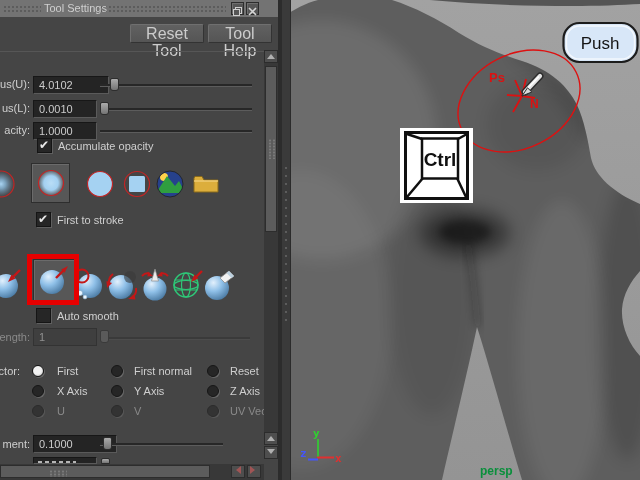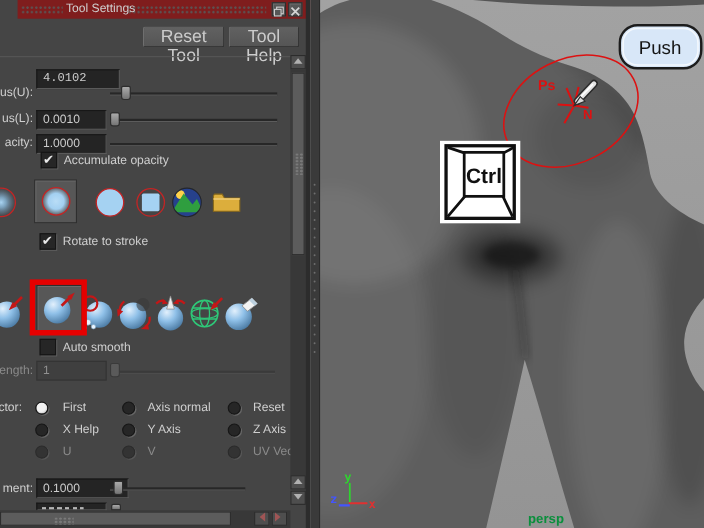--- a/index.html
+++ b/index.html
@@ -1,19 +1,19 @@
 <!DOCTYPE html>
 <html><head>
 <meta charset="utf-8">
 <style>
   html,body{margin:0;padding:0;width:640px;height:480px;overflow:hidden;background:#444;
     font-family:"Liberation Sans",sans-serif;}
   .abs{position:absolute;}
   #panel{position:absolute;left:0;top:0;width:282px;height:480px;background:#454545;}
-  #titlebar{position:absolute;left:16px;top:0;width:282px;height:17px;background:#7f1d1d;}
+  #titlebar{position:absolute;left:0;top:0;width:282px;height:17px;background:#737373;}
   .dots{position:absolute;top:5px;height:8px;
     background-image:radial-gradient(circle,#595959 1px,transparent 1.2px);
     background-size:4px 4px;opacity:.9;}
   .title{position:absolute;left:44px;top:2px;font-size:11px;color:#cfcfcf;}
   .winbtn{position:absolute;top:2px;width:13px;height:13px;background:#565656;
     border:1px solid #2c2c2c;box-sizing:border-box;box-shadow:inset 1px 1px 0 #6e6e6e;}
   .btn{position:absolute;height:19px;background:linear-gradient(#616161,#555);
     border:1px solid #333;border-top-color:#6f6f6f;border-left-color:#6f6f6f;
     border-radius:2px;color:#ccc;font-size:16px;text-align:center;line-height:17px;box-sizing:border-box;}
   .rlab{position:absolute;color:#cfcfcf;font-size:11px;text-align:right;white-space:nowrap;}
@@ -90,21 +90,21 @@
         <path d="M2,2 L9,9 M9,2 L2,9" stroke="#d5d5d5" stroke-width="1.6"></path>
       </svg>
     </div>
   </div>
 
   <div class="btn" style="left:130px;top:24px;width:74px">Reset Tool</div>
   <div class="btn" style="left:208px;top:24px;width:64px">Tool Help</div>
   <div class="abs" style="left:0;top:51px;width:282px;height:1px;background:#565656"></div>
 
   <div class="rlab" style="left:-6px;top:78px;width:36px">us(U):</div>
-  <input class="fld" style="left: 33px; top: 63px; width: 76px; font-family: Liberation Mono, monospace;" value="4.0102">
+  <input class="fld" style="left: 33px; top: 76px; width: 76px;" value="4.0102">
   <div class="groove" style="left:100px;top:84px;width:152px"></div>
   <div class="sh" style="left:110px;top:78px"></div>
 
   <div class="rlab" style="left:-6px;top:102px;width:36px">us(L):</div>
   <input class="fld" style="left: 33px; top: 100px; width: 64px;" value="0.0010">
   <div class="groove" style="left:100px;top:108px;width:152px"></div>
   <div class="sh" style="left:100px;top:102px"></div>
 
   <div class="rlab" style="left:-6px;top:124px;width:36px">acity:</div>
   <input class="fld" style="left: 33px; top: 122px; width: 64px;" value="1.0000">
@@ -143,21 +143,21 @@
       <polygon points="3,26 14,9 22,19 26,14 32,26" fill="#2f9e3f"></polygon>
     </g>
     <circle cx="17" cy="17" r="13" fill="none" stroke="#24262b" stroke-width="1"></circle>
   </svg>
   <svg class="abs" style="left:192px;top:172px" width="30" height="24" viewBox="0 0 30 24">
     <path d="M2,6 L2,20 L26,20 L26,8 L12,8 L10,4.5 L3,4.5 Z" fill="#dcae3c" stroke="#8a6a1a" stroke-width="1"></path>
     <path d="M2,9 L26,9" stroke="#f0cd77" stroke-width="1.4"></path>
   </svg>
 
   <div class="cb checked" style="left:36px;top:212px"></div>
-  <div class="lab" style="left:57px;top:214px">Rotate to stroke</div>
+  <div class="lab" style="left:57px;top:214px">First to stroke</div>
 
 
   <svg class="abs" style="left:-8px;top:267px" width="34" height="34" viewBox="0 0 34 34">
     <circle cx="14" cy="19" r="12" fill="url(#sph)"></circle>
     <path d="M28,3 L20,11" stroke="#c41717" stroke-width="2.4" fill="none"></path>
     <polygon points="16,15 19.5,7.5 23.5,11.5" fill="#c41717"></polygon>
   </svg>
   <div class="cell" style="left:33px;top:259px;width:42px;height:42px">
     <svg style="position:absolute;left:3px;top:3px" width="34" height="34" viewBox="0 0 34 34">
       <circle cx="15" cy="19" r="12" fill="url(#sph)"></circle>
@@ -209,26 +209,26 @@
   <div class="rlab dis" style="left:-6px;top:331px;width:36px">ength:</div>
   <input class="fld" style="left: 33px; top: 328px; width: 64px;" disabled="" value="1">
   <div class="groove dim" style="left:100px;top:337px;width:150px"></div>
   <div class="sh dim" style="left:100px;top:330px"></div>
 
   <div class="rlab" style="left:-16px;top:365px;width:36px">ector:</div>
 
   <div class="radio sel" style="left:32px;top:365px"></div>
   <div class="lab" style="left:57px;top:365px">First</div>
   <div class="radio" style="left:111px;top:365px"></div>
-  <div class="lab" style="left:134px;top:365px">Axis normal</div>
+  <div class="lab" style="left:134px;top:365px">First normal</div>
   <div class="radio" style="left:207px;top:365px"></div>
   <div class="lab" style="left:230px;top:365px">Reset</div>
 
   <div class="radio" style="left:32px;top:385px"></div>
-  <div class="lab" style="left:57px;top:385px">X Help</div>
+  <div class="lab" style="left:57px;top:385px">X Axis</div>
   <div class="radio" style="left:111px;top:385px"></div>
   <div class="lab" style="left:134px;top:385px">Y Axis</div>
   <div class="radio" style="left:207px;top:385px"></div>
   <div class="lab" style="left:230px;top:385px">Z Axis</div>
 
   <div class="radio dim" style="left:32px;top:405px"></div>
   <div class="lab dis" style="left:57px;top:405px">U</div>
   <div class="radio dim" style="left:111px;top:405px"></div>
   <div class="lab dis" style="left:134px;top:405px">V</div>
   <div class="radio dim" style="left:207px;top:405px"></div>

